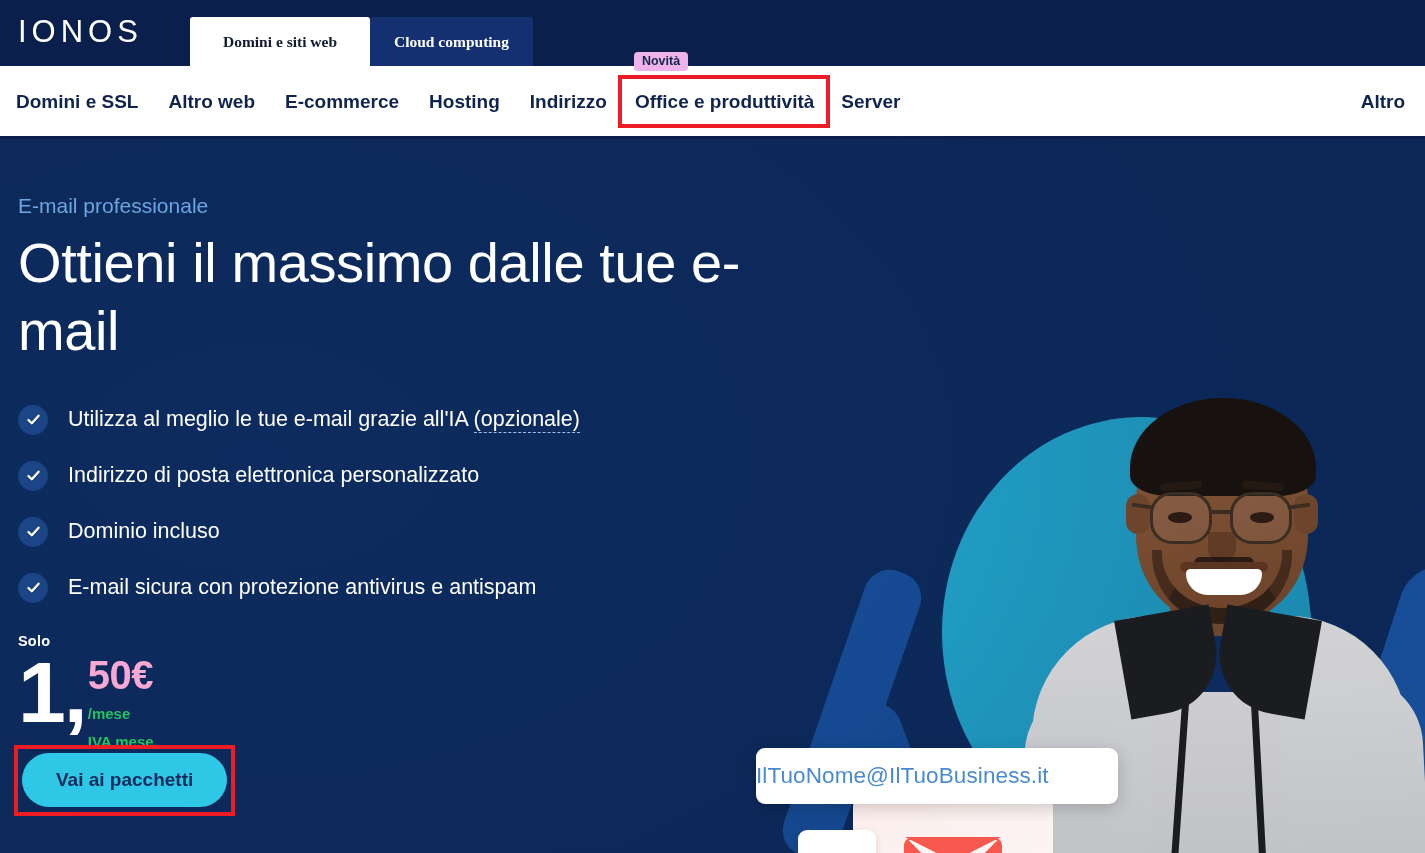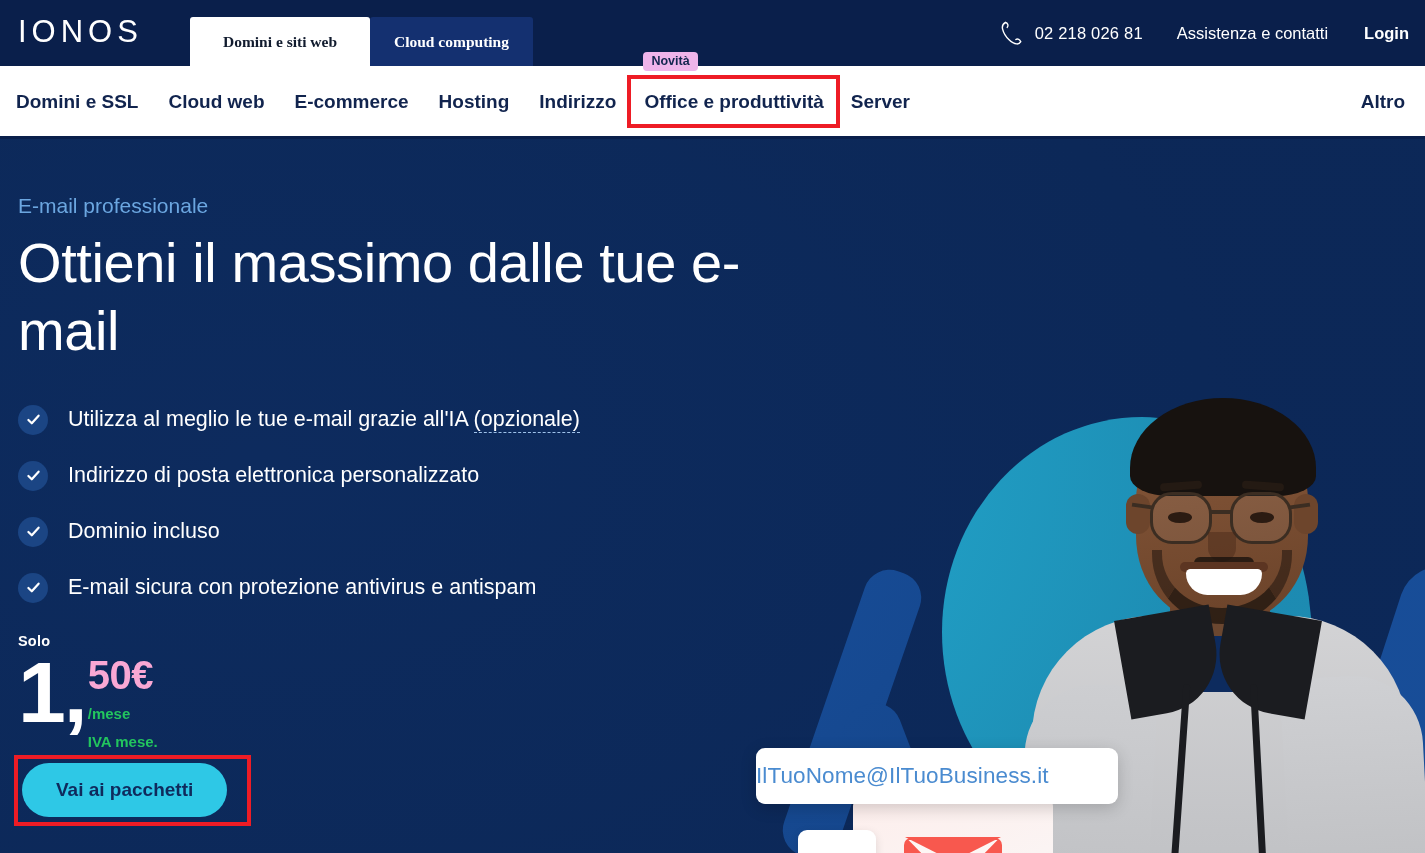--- a/index.html
+++ b/index.html
@@ -235,22 +235,22 @@
   .price-row { display: flex; align-items: flex-start; position: relative; height: 92px; }
   .price-int {
     color: #ffffff; font-size: 86px; font-weight: bold; line-height: .92;
     letter-spacing: -2px;
   }
   .price-right { display: flex; flex-direction: column; margin-top: 2px; margin-left: 2px; }
   .price-dec { color: #f9a8d4; font-size: 40px; font-weight: bold; line-height: 1; letter-spacing: -.5px; }
   .price-sub { color: #22c55e; font-size: 15px; font-weight: bold; line-height: 1.32; margin-top: 9px; }
 
   .cta-wrap {
-    margin-top: 14px; display: inline-block; position: relative;
-    outline: 4px solid #ee1c25; padding: 4px 20px 5px 4px;
+    margin-top: 4px; display: inline-block; position: relative;
+    outline: 4px solid #ee1c25; padding: 4px 4px 5px 4px;
   }
   .cta {
     background: #2ec8e6; color: #0f2a5c;
     border: none; border-radius: 30px;
     padding: 16px 34px; font-size: 19px; font-weight: bold;
     font-family: "Liberation Sans", sans-serif;
     cursor: pointer; display: block;
   }
 </style>
 </head>
@@ -263,41 +263,29 @@
 
     <div class="tabs">
       <div class="tab active">
         <span>Domini e siti web</span>
       </div>
       <div class="tab inactive">
         <span>Cloud computing</span>
       </div>
     </div>
 
-    <div class="topright">
-      <div class="phone-wrap">
-        <svg class="phone-icon" viewBox="0 0 24 26">
-          <path d="M6.5 2.5c-2.4 1.2-3.6 3.8-2.9 6.6.9 3.6 3.3 7.6 6.2 10.4 2.7 2.6 5.6 4.2 7.8 4.4 1.9.2 3.3-.7 4-2.2" fill="none" stroke="#ffffff" stroke-width="1.4" stroke-linecap="round"></path>
-          <path d="M6.5 2.5c1 .2 1.9 1 2.3 2.1.4 1.1.2 2.2-.6 2.8" fill="none" stroke="#ffffff" stroke-width="1.4" stroke-linecap="round"></path>
-          <path d="M21.6 21.7c-.2-1-.9-1.9-1.9-2.4-1-.5-2.1-.4-2.8.2" fill="none" stroke="#ffffff" stroke-width="1.4" stroke-linecap="round"></path>
-        </svg>
-        <span class="phone-num">02 218 026 81</span>
-      </div>
-      <span class="assist">Assistenza e contatti</span>
-      <span class="login">Login</span>
-    </div>
   </div>
 
   <div class="mainnav">
     <div class="navitems">
       <div class="navitem first">
         <span>Domini e SSL</span>
       </div>
       <div class="navitem">
-        <span>Cloud web</span>
+        <span>Altro web</span>
       </div>
       <div class="navitem">
         <span>E-commerce</span>
       </div>
       <div class="navitem">
         <span>Hosting</span>
       </div>
       <div class="navitem">
         <span>Indirizzo</span>
       </div>

